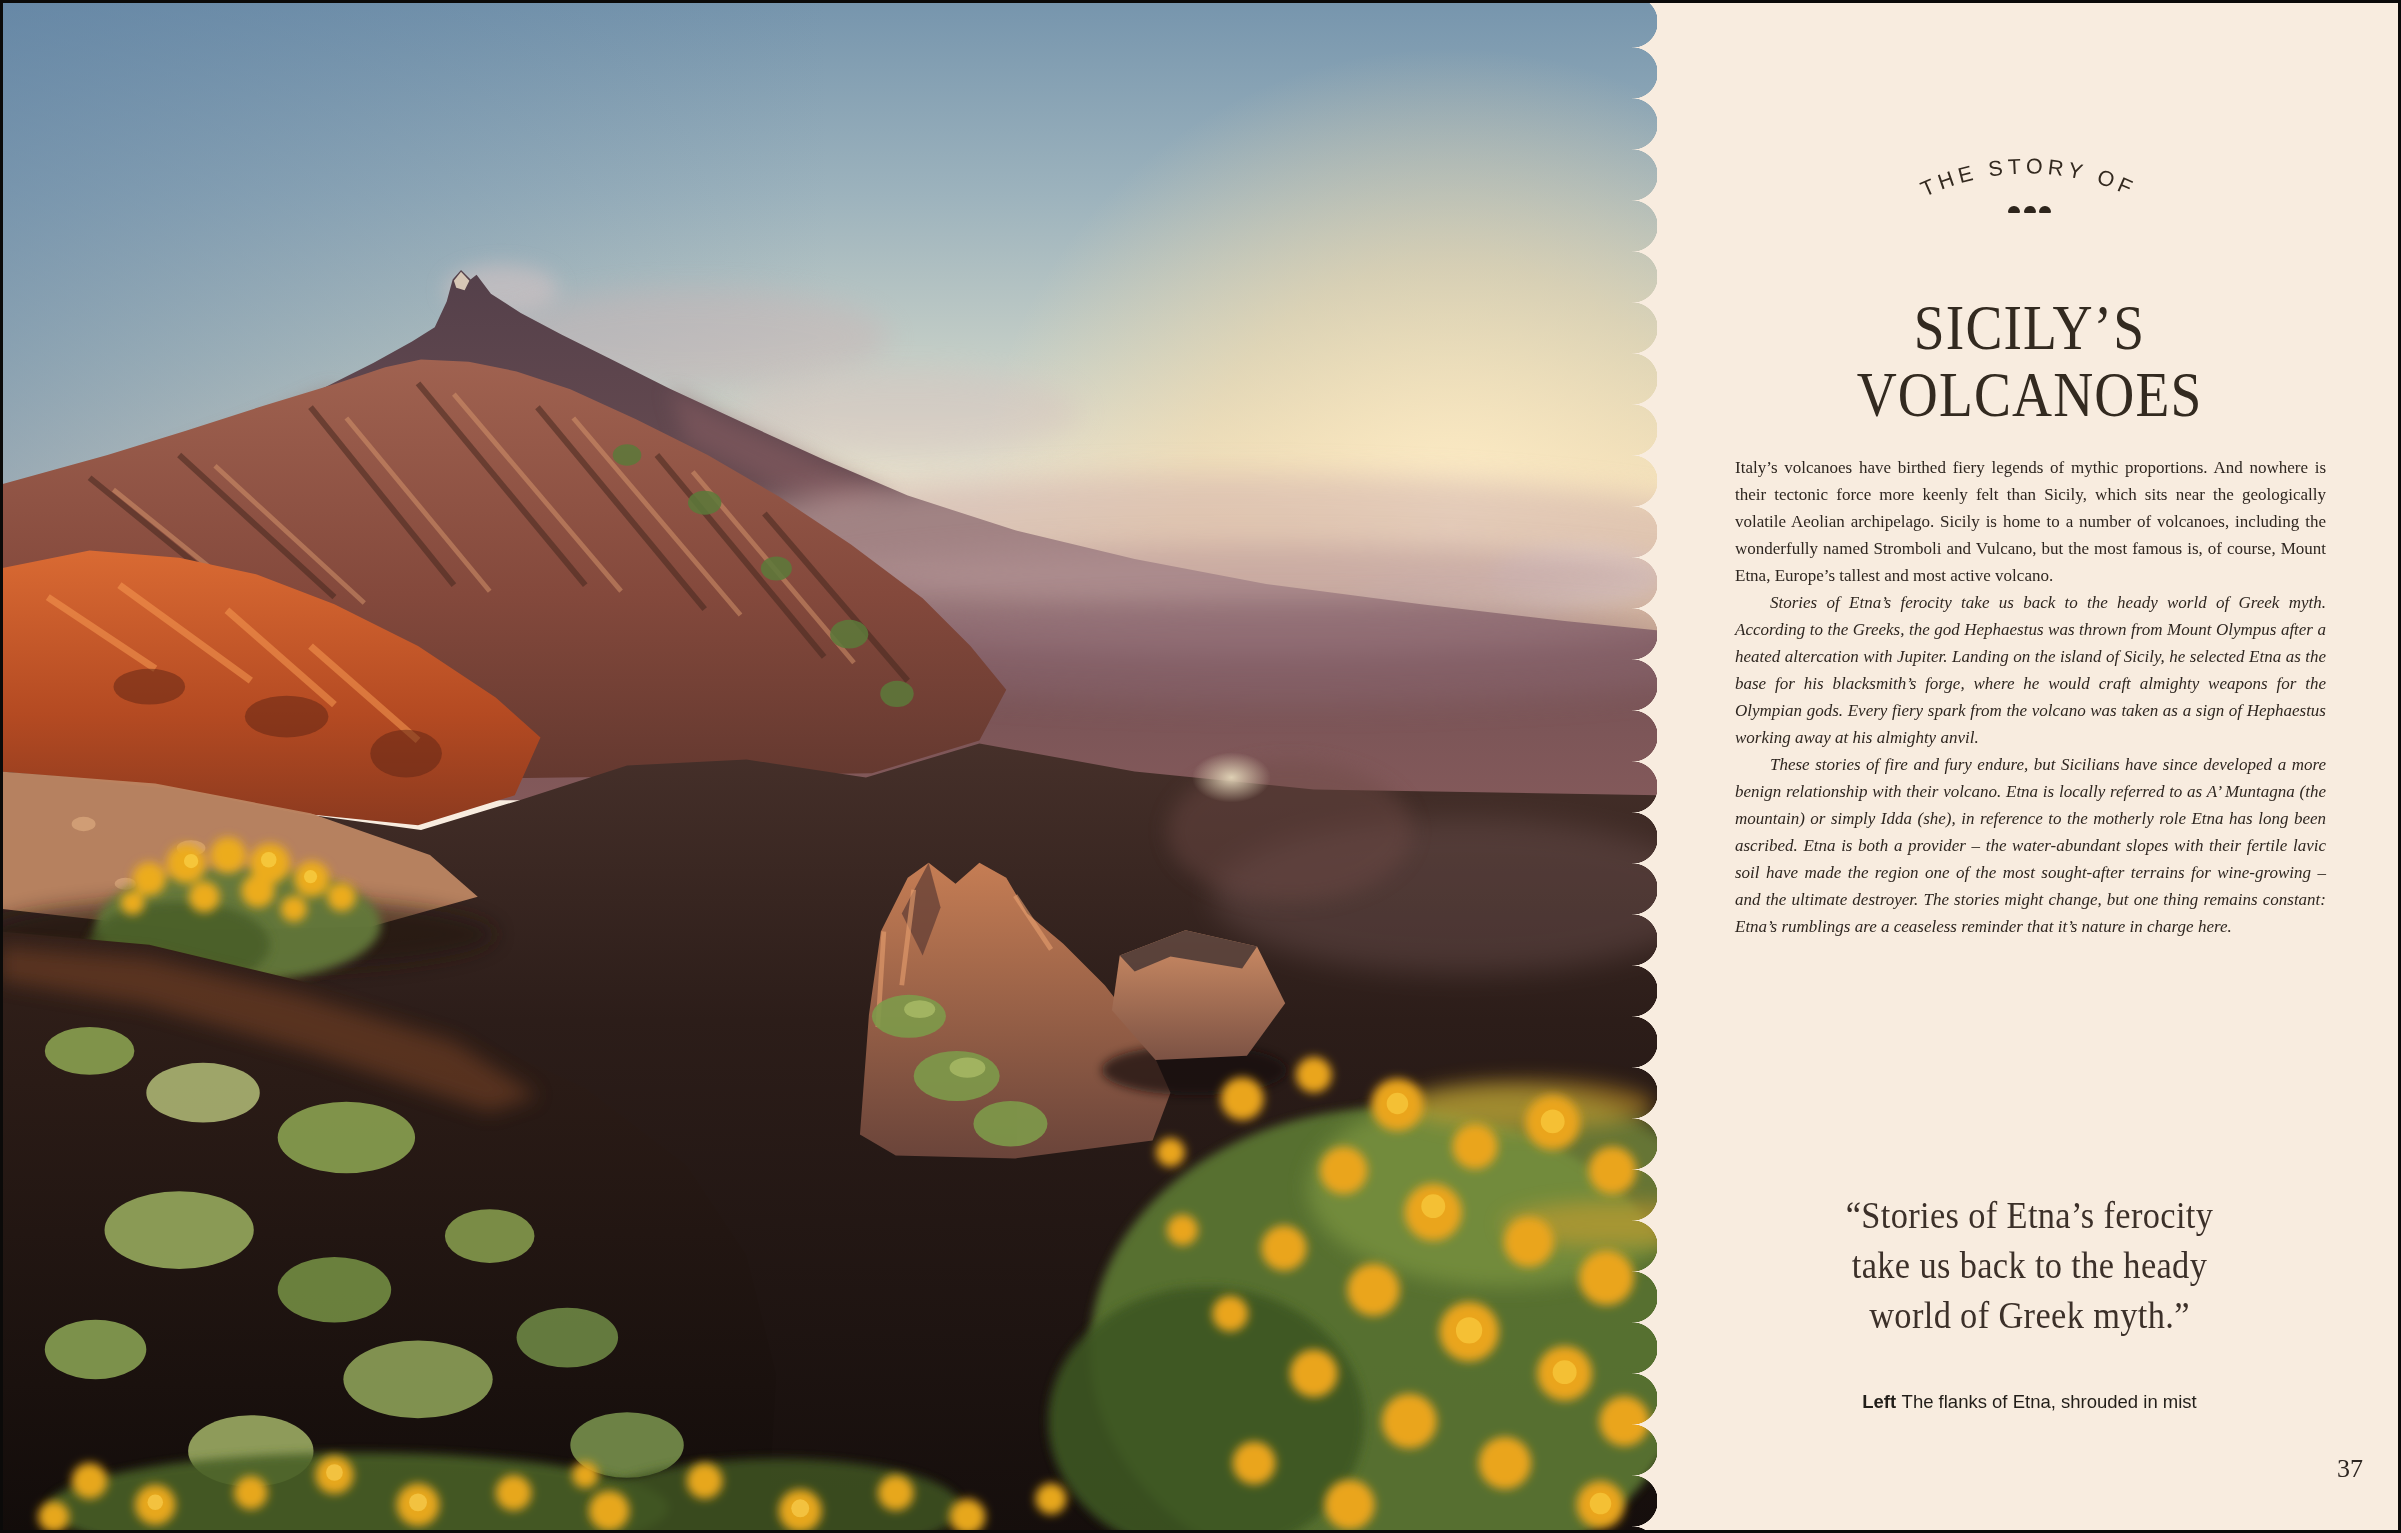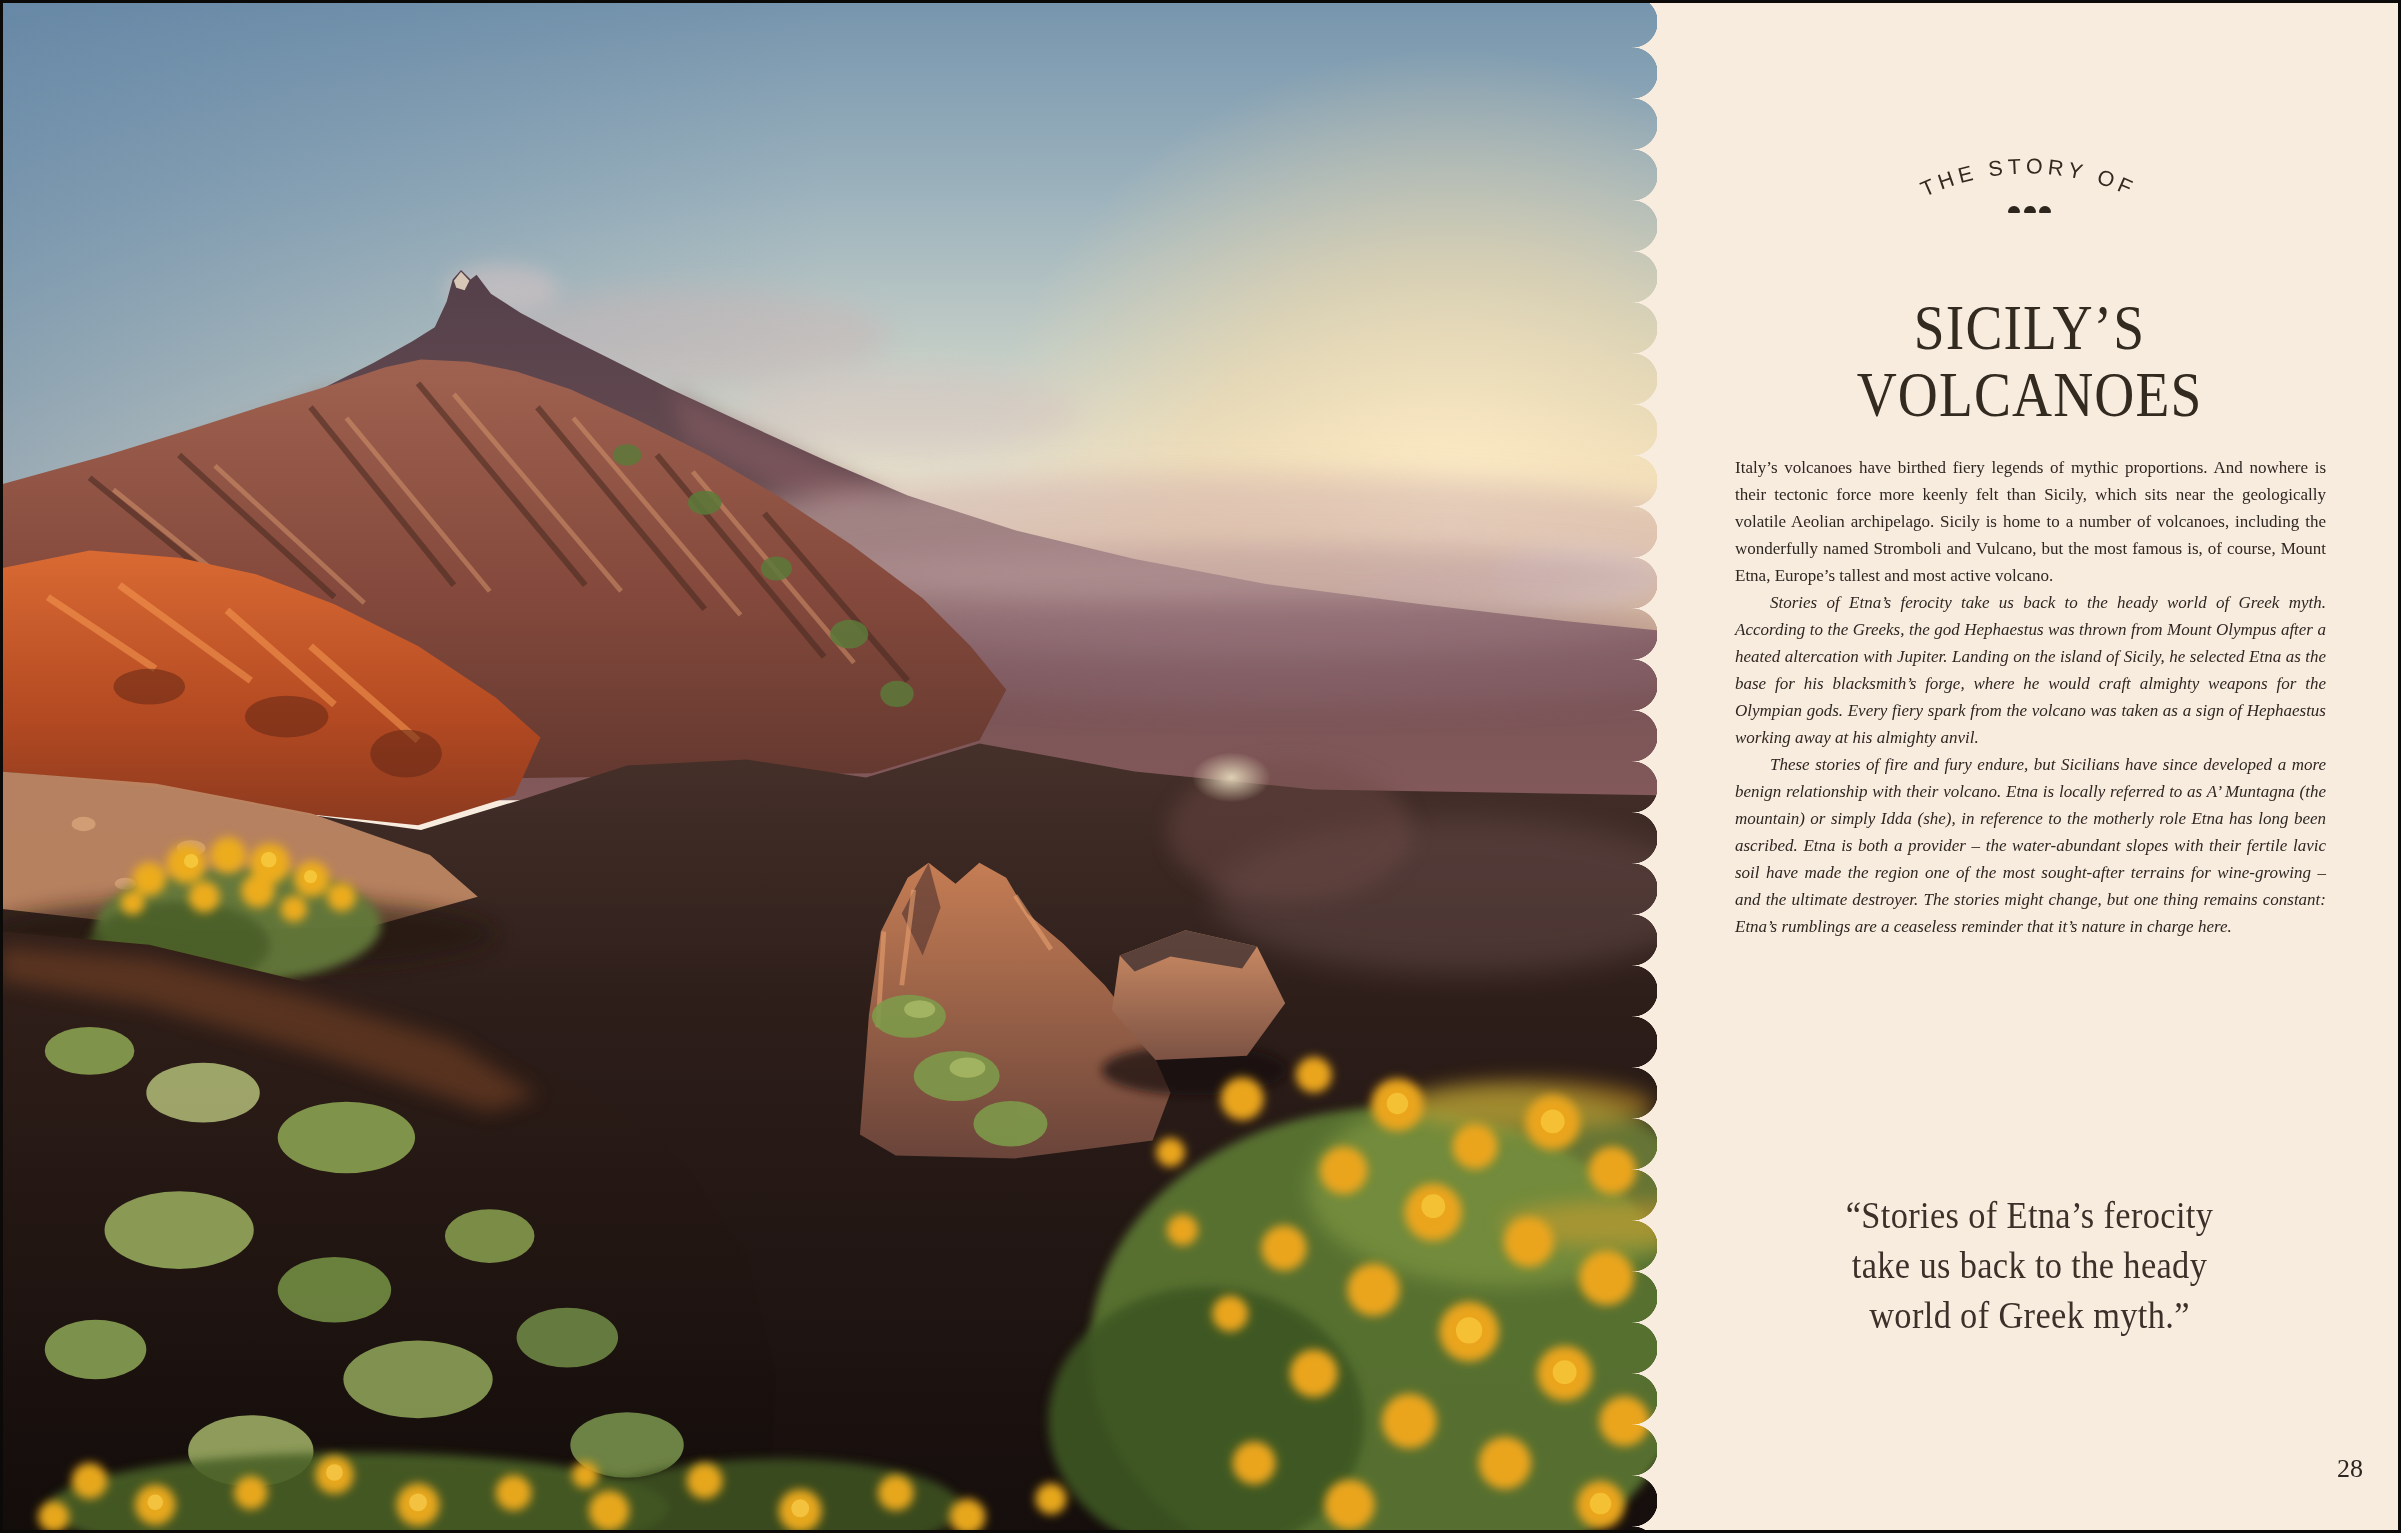--- a/index.html
+++ b/index.html
@@ -368,19 +368,22 @@
       <p>Stories of Etna’s ferocity take us back to the heady world of Greek myth. According to the Greeks, the god Hephaestus was thrown from Mount Olympus after a heated altercation with Jupiter. Landing on the island of Sicily, he selected Etna as the base for his blacksmith’s forge, where he would craft almighty weapons for the Olympian gods. Every fiery spark from the volcano was taken as a sign of Hephaestus working away at his almighty anvil.</p>
       <p>These stories of fire and fury endure, but Sicilians have since developed a more benign relationship with their volcano. Etna is locally referred to as A’ Muntagna (the mountain) or simply Idda (she), in reference to the motherly role Etna has long been ascribed. Etna is both a provider – the water-abundant slopes with their fertile lavic soil have made the region one of the most sought-after terrains for wine-growing – and the ultimate destroyer. The stories might change, but one thing remains constant: Etna’s rumblings are a ceaseless reminder that it’s nature in charge here.</p>
     </div>
 
     <div class="pull-quote">
       <div>“Stories of Etna’s ferocity</div>
       <div>take us back to the heady</div>
       <div>world of Greek myth.”</div>
     </div>
 
-
-    <div class="page-num">28</div>
+    <div class="caption">
+      <span class="cap-label">Left</span><span>The flanks of Etna, shrouded in mist</span>
+    </div>
+
+    <div class="page-num">37</div>
   </div>
 
   <div class="frame"></div>
 </div>
 
 
 </body></html>

